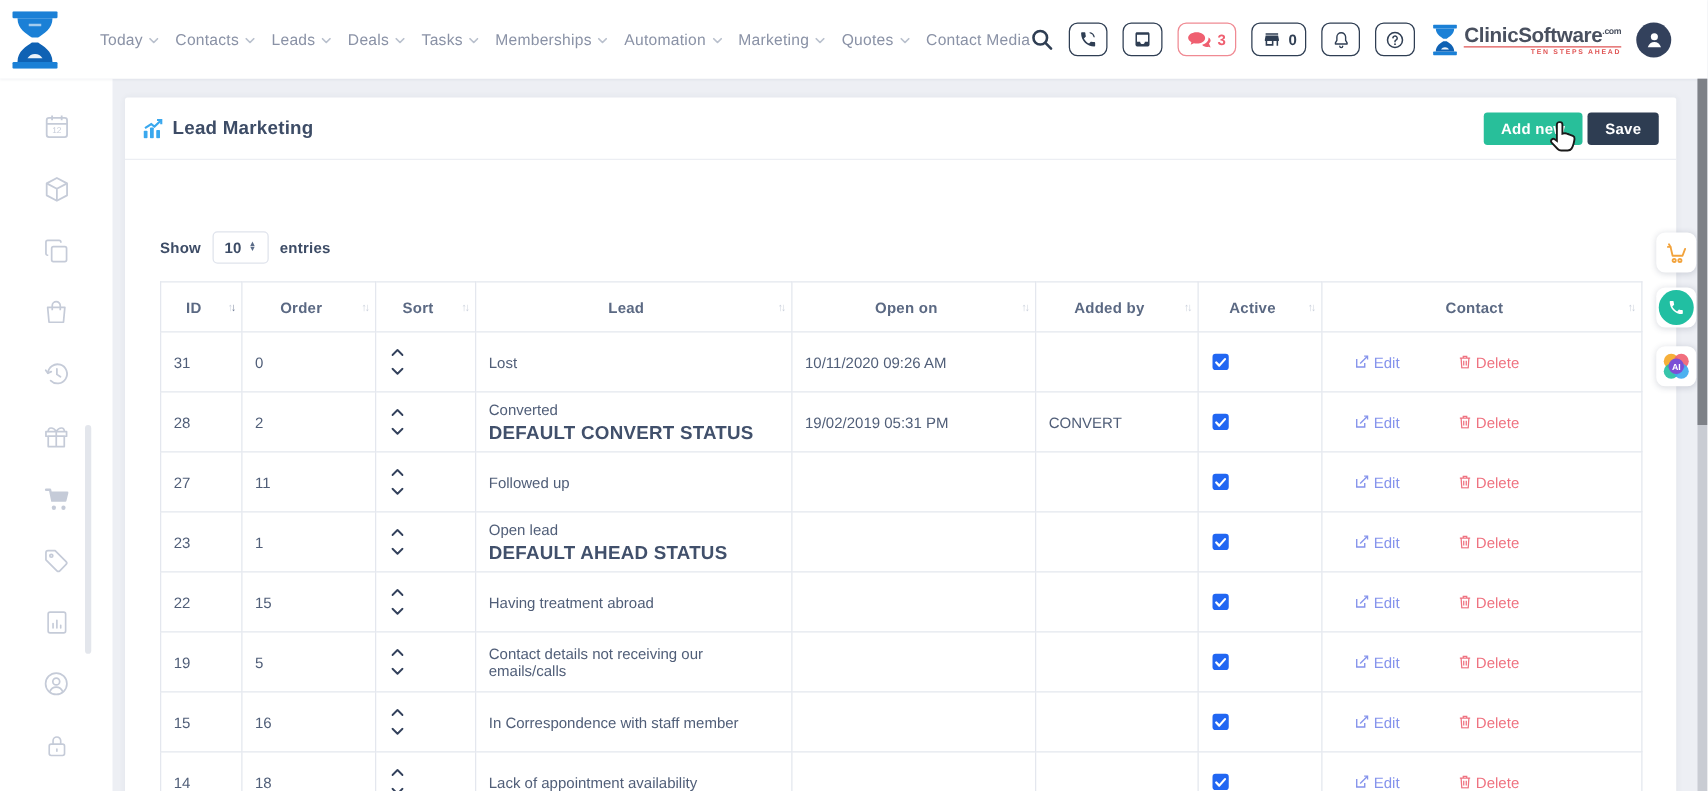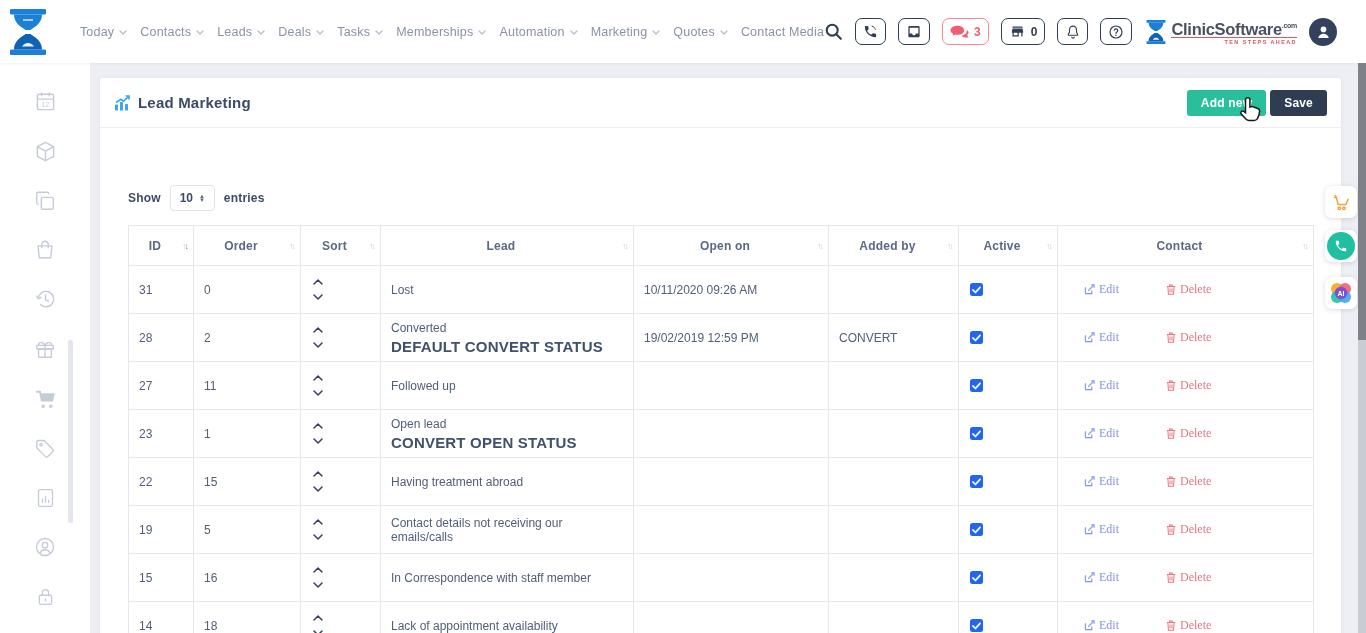--- a/index.html
+++ b/index.html
@@ -74,21 +74,21 @@
           color:#ccd2dd; letter-spacing:-2px; }
   .s-ar i { font-style:normal; }
   .s-ar i.sorted { color:#76829a; }
   td { height:48px; font-size:12px; color:#505e78; padding:6px 10px; vertical-align:middle; }
   .name-sub { font-weight:700; color:#41506b; font-size:15px; margin-top:3px; letter-spacing:.2px; }
   .sort-btns { display:flex; flex-direction:column; gap:9px; width:12px; margin-left:2px; }
   .sort-btns span { display:flex; cursor:pointer; }
   .cb { width:13px; height:13px; border-radius:2.5px; background:var(--checkbox-blue,#2166f2);
         display:flex; align-items:center; justify-content:center; margin-left:1px; cursor:pointer; }
   .td-actions-inner { display:flex; align-items:center; gap:47px; padding-left:16px; }
-  .lnk { display:flex; align-items:center; gap:4px; font-size:12px; cursor:pointer; text-decoration:none;font-family:Liberation Serif, serif; }
+  .lnk { display:flex; align-items:center; gap:4px; font-size:12px; cursor:pointer; text-decoration:none; }
   .lnk.edit { color:var(--edit-link,#8593ec); }
   .lnk.delete { color:var(--delete-link,#ef7280); }
 
   
   .fab { position:absolute; width:32px; height:32px; border-radius:7px; background:#fff;
          box-shadow:0 1px 5px rgba(50,60,90,.18); display:flex; align-items:center; justify-content:center;
          cursor:pointer; z-index:40; left:1325px; }
   .fab.cart { top:186px; }
   .fab.phone { top:230px; }
   .fab.ai { top:277px; }
@@ -494,21 +494,21 @@
                     <svg width="10" height="6" viewBox="0 0 10 6">
                       <path d="M1 1l4 4 4-4" fill="none" stroke="#33415c" stroke-width="1.5" stroke-linecap="round" stroke-linejoin="round"></path>
                     </svg>
                   </span>
                 </div>
               </td>
               <td>
                 <div>Converted</div>
                 <div class="name-sub">DEFAULT CONVERT STATUS</div>
               </td>
-              <td>19/02/2019 12:59 PM</td>
+              <td>19/02/2019 05:31 PM</td>
               <td>CONVERT</td>
               <td>
                 <span class="cb">
                   <svg width="9" height="8" viewBox="0 0 9 8">
                     <path d="M1 4l2.4 2.5L8 1.3" fill="none" stroke="#fff" stroke-width="1.8" stroke-linecap="round" stroke-linejoin="round"></path>
                   </svg>
                 </span>
               </td>
               <td>
                 <div class="td-actions-inner">
@@ -597,21 +597,21 @@
                   </span>
                   <span>
                     <svg width="10" height="6" viewBox="0 0 10 6">
                       <path d="M1 1l4 4 4-4" fill="none" stroke="#33415c" stroke-width="1.5" stroke-linecap="round" stroke-linejoin="round"></path>
                     </svg>
                   </span>
                 </div>
               </td>
               <td>
                 <div>Open lead</div>
-                <div class="name-sub">CONVERT OPEN STATUS</div>
+                <div class="name-sub">DEFAULT AHEAD STATUS</div>
               </td>
               <td></td>
               <td></td>
               <td>
                 <span class="cb">
                   <svg width="9" height="8" viewBox="0 0 9 8">
                     <path d="M1 4l2.4 2.5L8 1.3" fill="none" stroke="#fff" stroke-width="1.8" stroke-linecap="round" stroke-linejoin="round"></path>
                   </svg>
                 </span>
               </td>

